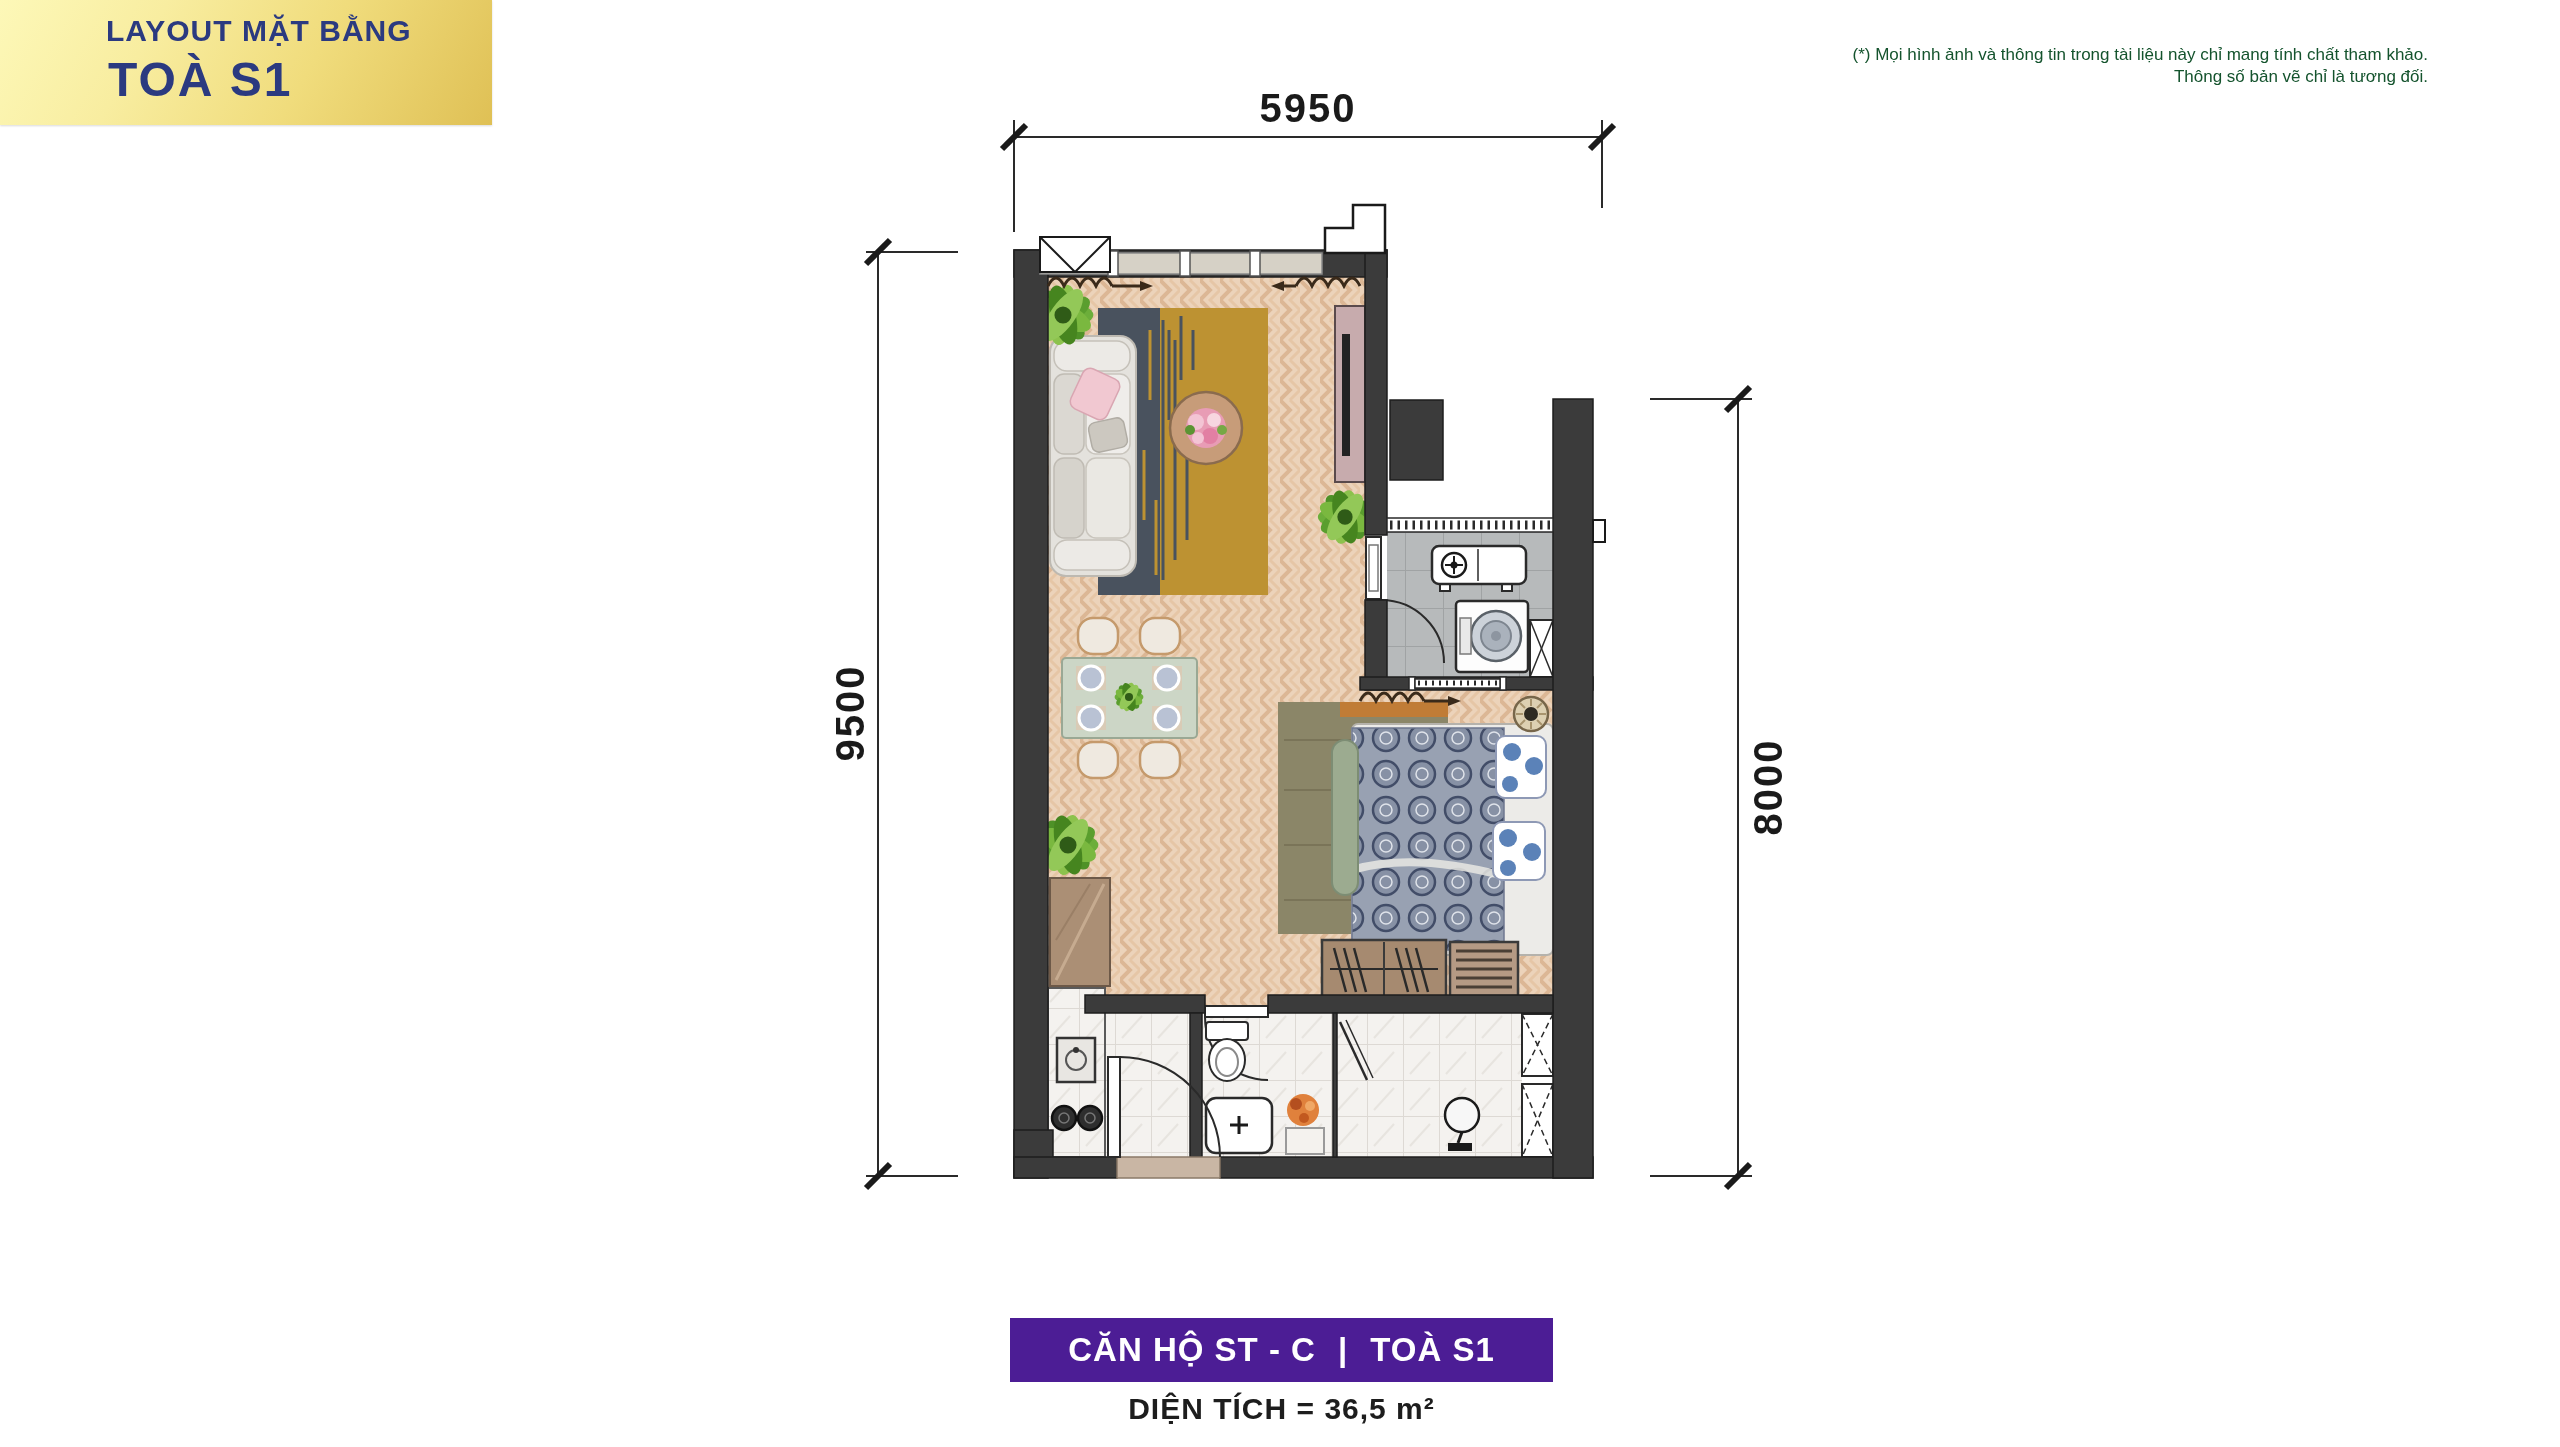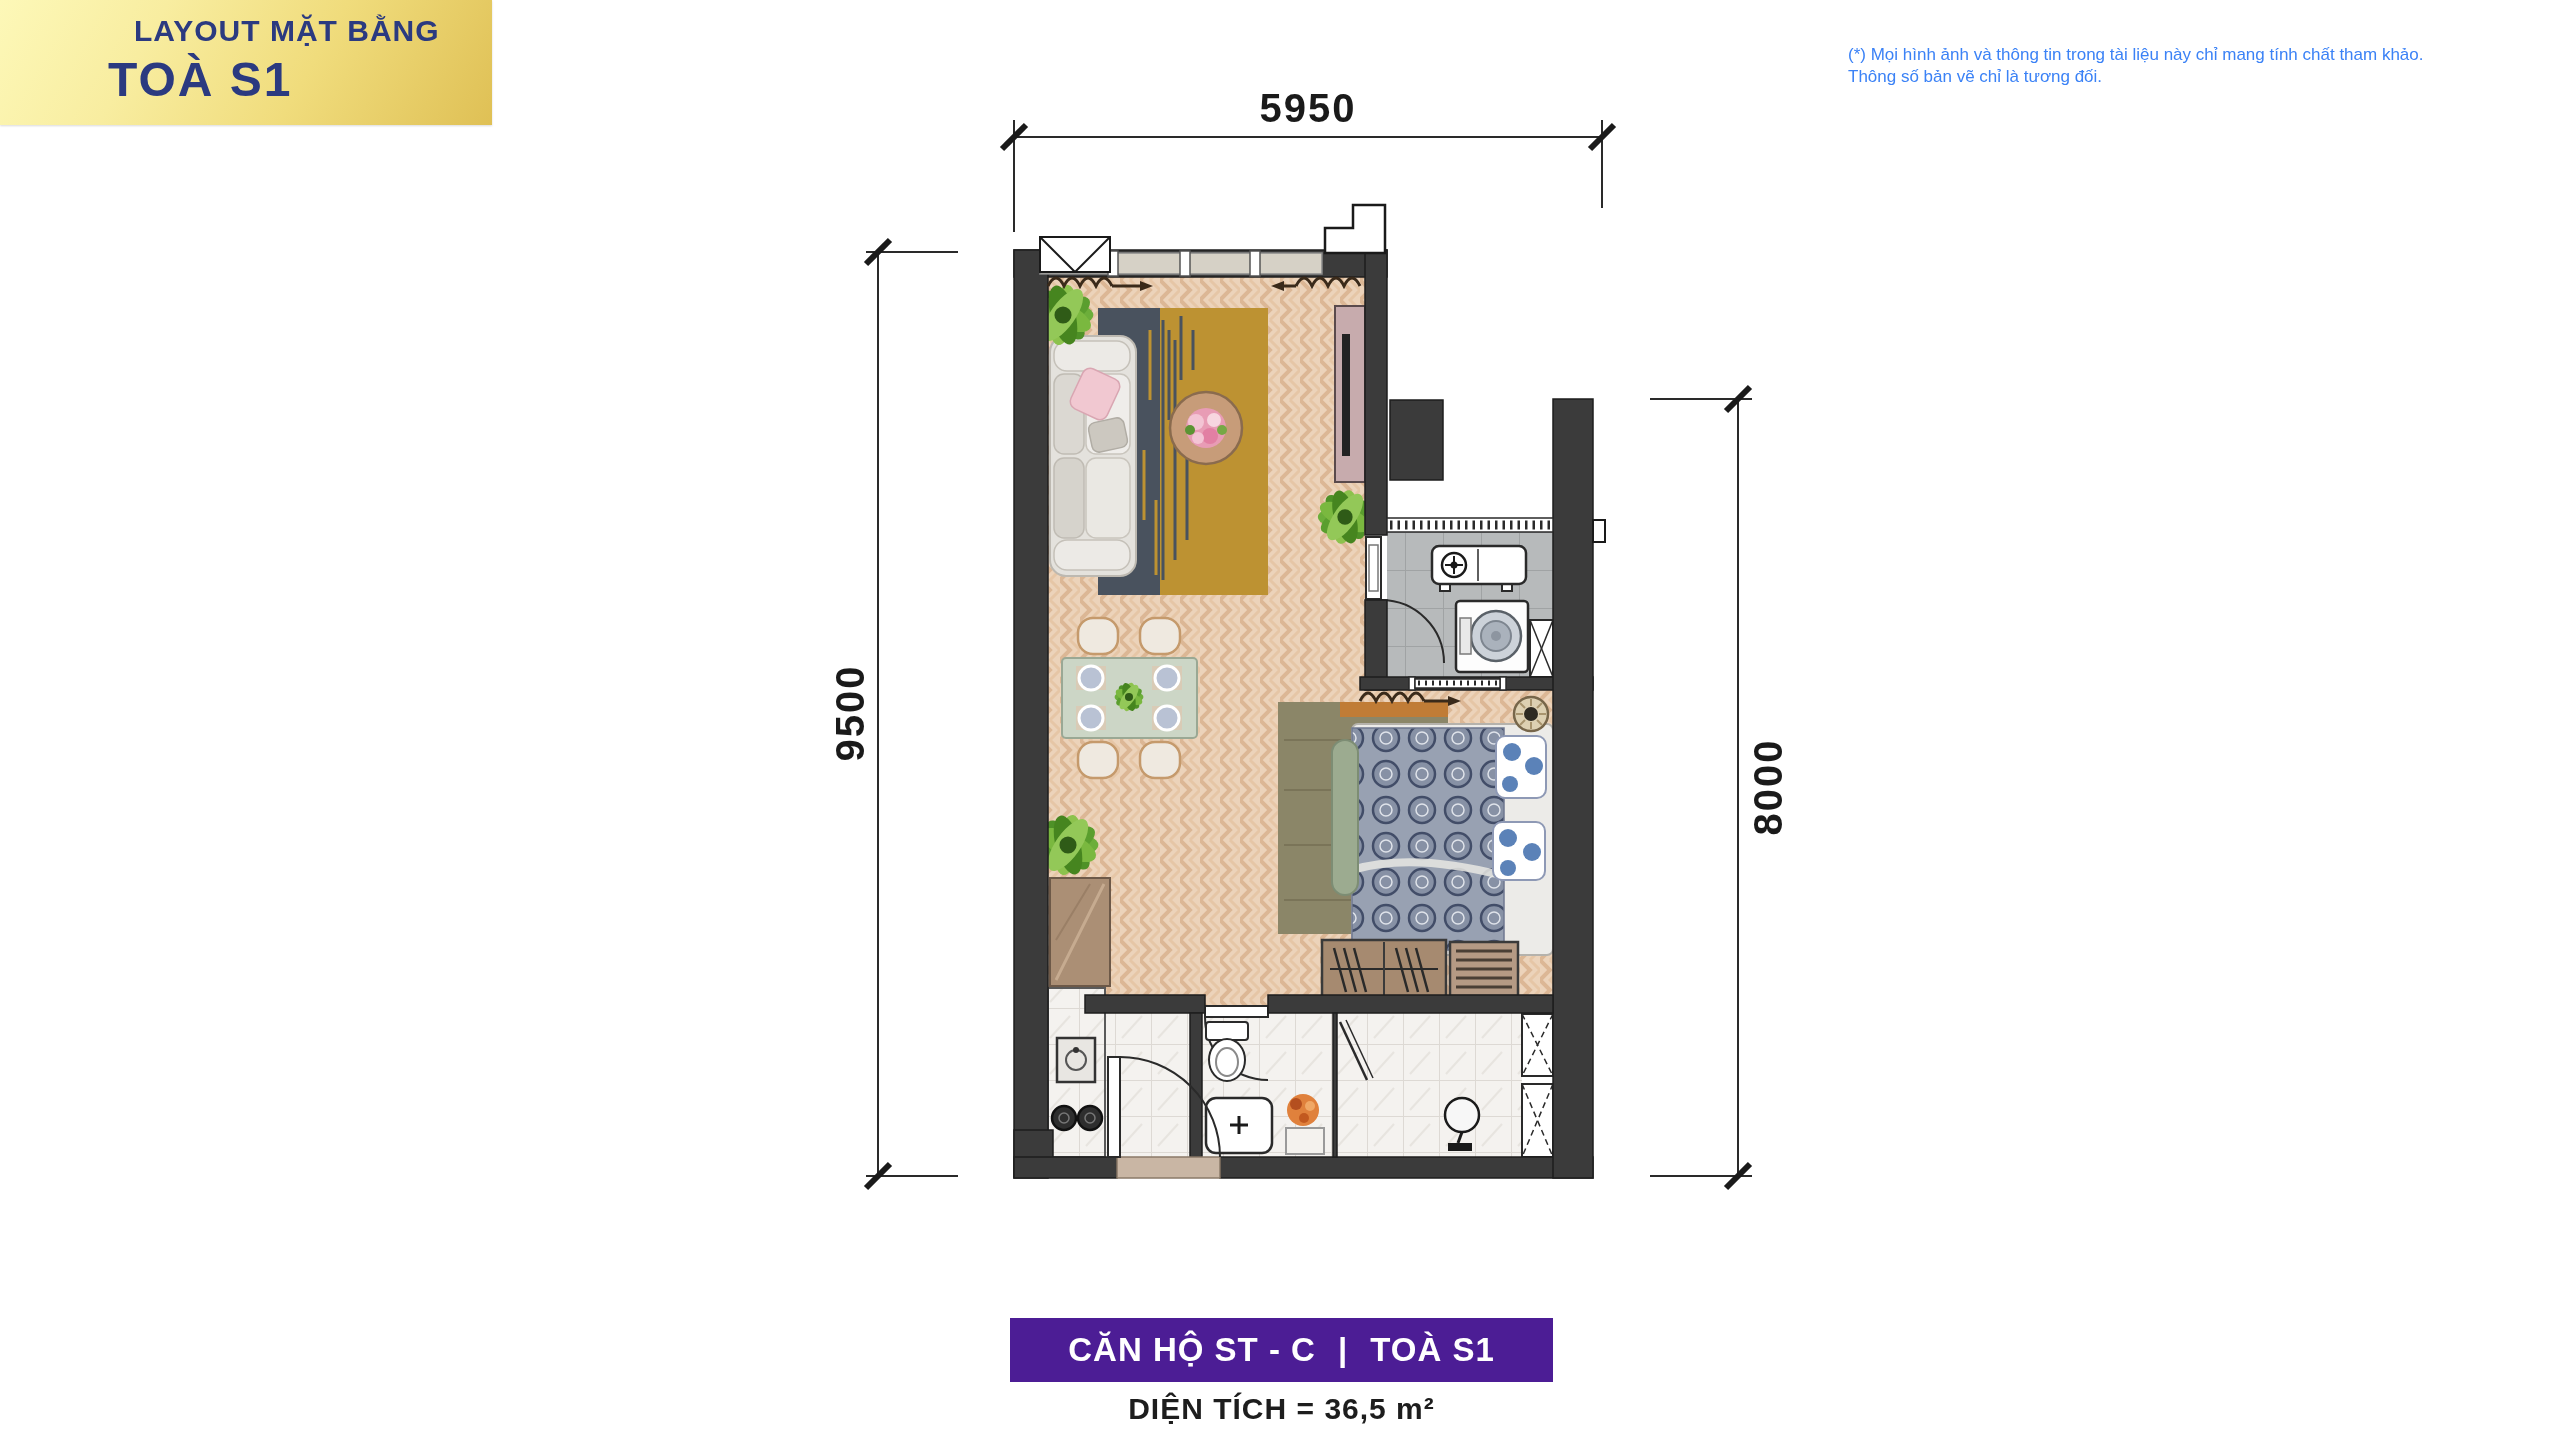--- a/index.html
+++ b/index.html
@@ -4,27 +4,27 @@
 <style>
   html,body{margin:0;padding:0;background:#fff;width:2560px;height:1447px;overflow:hidden;
     font-family:"Liberation Sans",sans-serif;}
   .stage{position:relative;width:2560px;height:1447px;background:#fff;}
 
   
   .hdr{position:absolute;left:0;top:0;width:492px;height:125px;
     background:linear-gradient(120deg,#fdf8b8 0%,#f8eda0 30%,#f0dc7c 62%,#dfc055 100%);
     box-shadow:0 1px 2px rgba(0,0,0,.15);}
   .hdr-l1{position:absolute;left:106px;top:14px;font-size:30px;font-weight:700;
-    letter-spacing:1px;color:#2b3a80;margin-left:28px;}
+    letter-spacing:1px;color:#2b3a80;}
   .hdr-l2{position:absolute;left:108px;top:52px;font-size:48px;font-weight:800;
     letter-spacing:2px;color:#2b3a80;}
 
   
   .disc{position:absolute;left:1848px;top:44px;width:580px;font-size:17px;
-    line-height:22px;color:#3b82f6;}
+    line-height:22px;color:#14532d;text-align:right;}
 
   
   .unit-banner{position:absolute;left:1010px;top:1318px;width:543px;height:64px;
     background:#4c1d95;display:flex;align-items:center;justify-content:center;
     color:#fff;font-weight:800;font-size:33px;letter-spacing:1px;}
   .unit-banner .sep{margin:0 22px;font-weight:600;}
   .area-line{position:absolute;left:1010px;top:1392px;width:543px;text-align:center;
     font-size:30px;font-weight:800;color:#1d1d1d;letter-spacing:1px;}
 
   .plan-svg{position:absolute;left:0;top:0;}

